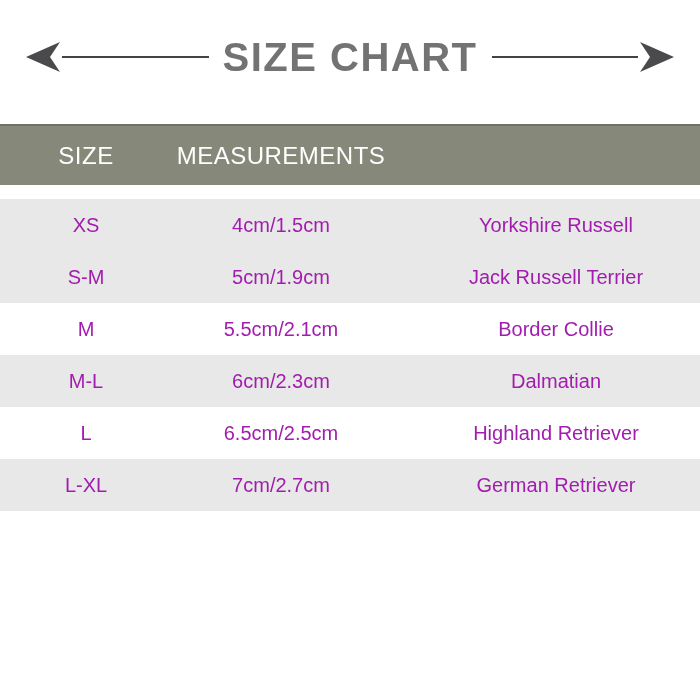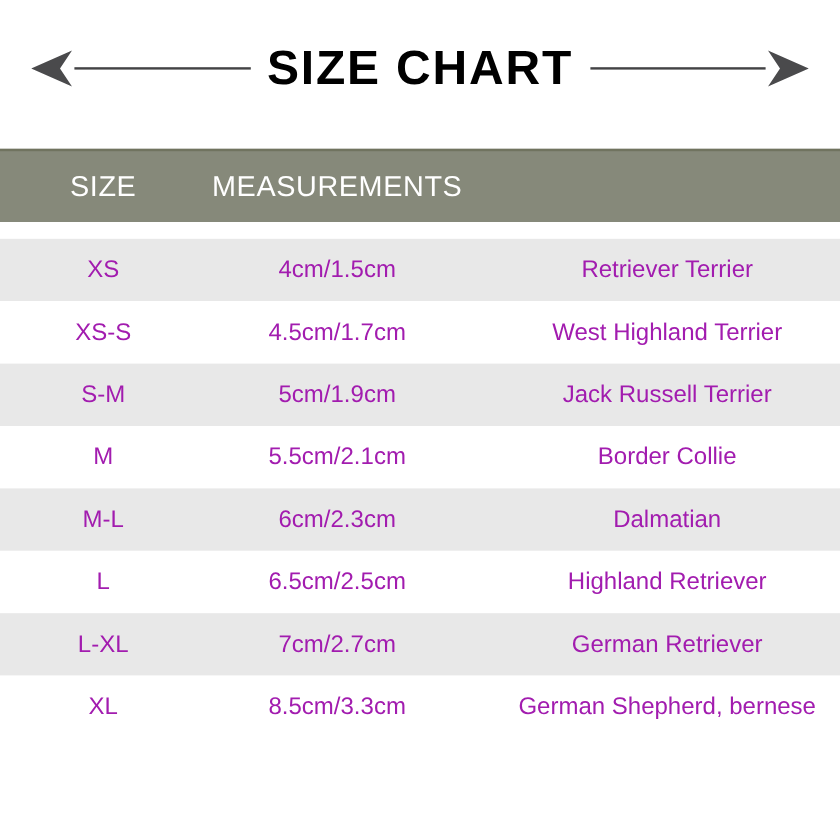--- a/index.html
+++ b/index.html
@@ -19,21 +19,21 @@
     height: 50px;
     margin-top: 32px;
     padding: 0 26px;
   }
   .shaft { flex: 1; height: 2px; background: #434345; }
   .arrowhead { flex: 0 0 auto; display: block; }
   .page-title {
     font-size: 40px;
     font-weight: 600;
     letter-spacing: 1.5px;
-    color: #000000;
+    color: #737373;
     margin: 0 14px;
     white-space: nowrap;
     line-height: 1;
   }
 
   
   .size-table { margin-top: 42px; }
   .table-header {
     display: grid;
     grid-template-columns: 172px 218px 310px;
@@ -89,28 +89,23 @@
     <div class="table-header">
       <div class="th col-size">SIZE</div>
       <div class="th col-measurements">MEASUREMENTS</div>
     </div>
 
     <div class="table-body">
 
       <div class="row alt">
         <div class="cell col-size">XS</div>
         <div class="cell col-measurements">4cm/1.5cm</div>
-        <div class="cell col-breeds">Retriever Terrier</div>
+        <div class="cell col-breeds">Yorkshire Russell</div>
       </div>
 
-      <div class="row">
-        <div class="cell col-size">XS-S</div>
-        <div class="cell col-measurements">4.5cm/1.7cm</div>
-        <div class="cell col-breeds">West Highland Terrier</div>
-      </div>
 
       <div class="row alt">
         <div class="cell col-size">S-M</div>
         <div class="cell col-measurements">5cm/1.9cm</div>
         <div class="cell col-breeds">Jack Russell Terrier</div>
       </div>
 
       <div class="row">
         <div class="cell col-size">M</div>
         <div class="cell col-measurements">5.5cm/2.1cm</div>
@@ -128,21 +123,16 @@
         <div class="cell col-measurements">6.5cm/2.5cm</div>
         <div class="cell col-breeds">Highland Retriever</div>
       </div>
 
       <div class="row alt">
         <div class="cell col-size">L-XL</div>
         <div class="cell col-measurements">7cm/2.7cm</div>
         <div class="cell col-breeds">German Retriever</div>
       </div>
 
-      <div class="row">
-        <div class="cell col-size">XL</div>
-        <div class="cell col-measurements">8.5cm/3.3cm</div>
-        <div class="cell col-breeds">German Shepherd, bernese</div>
-      </div>
 
     </div>
   </div>
 </div>
 
 </body></html>

